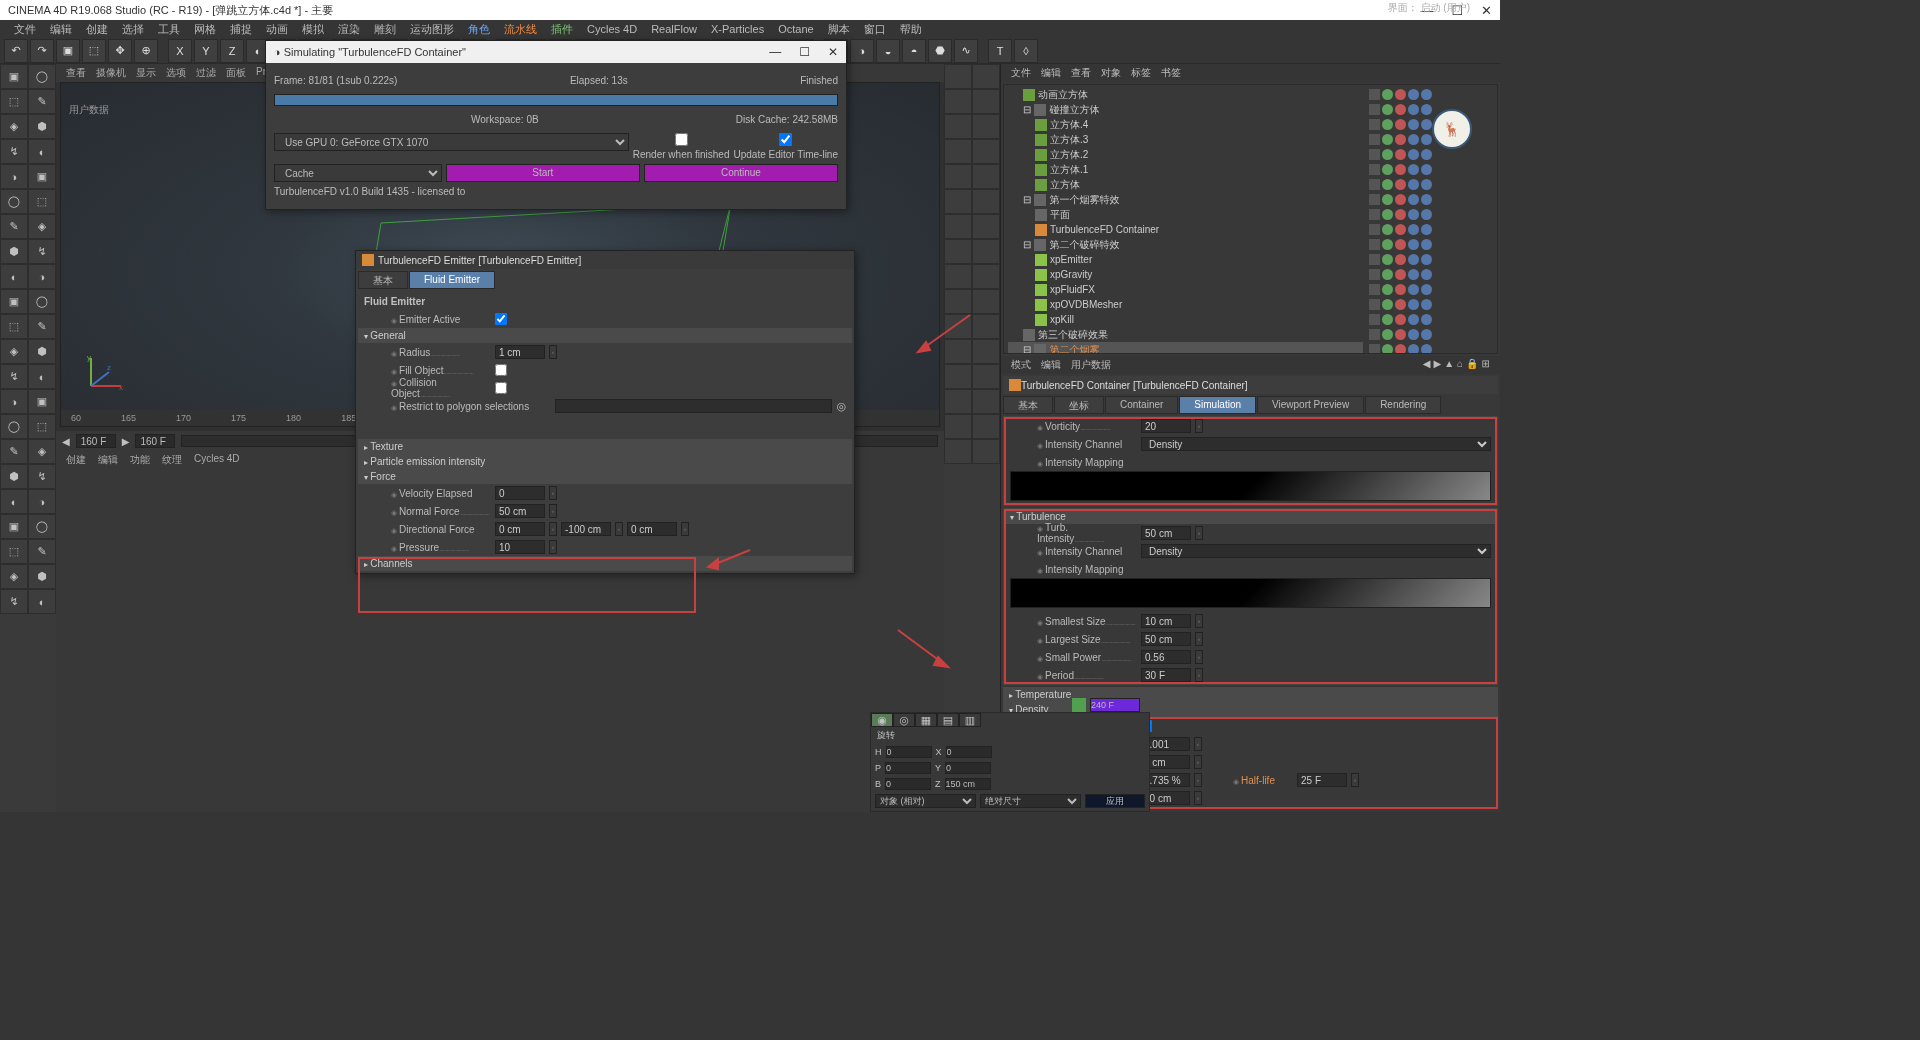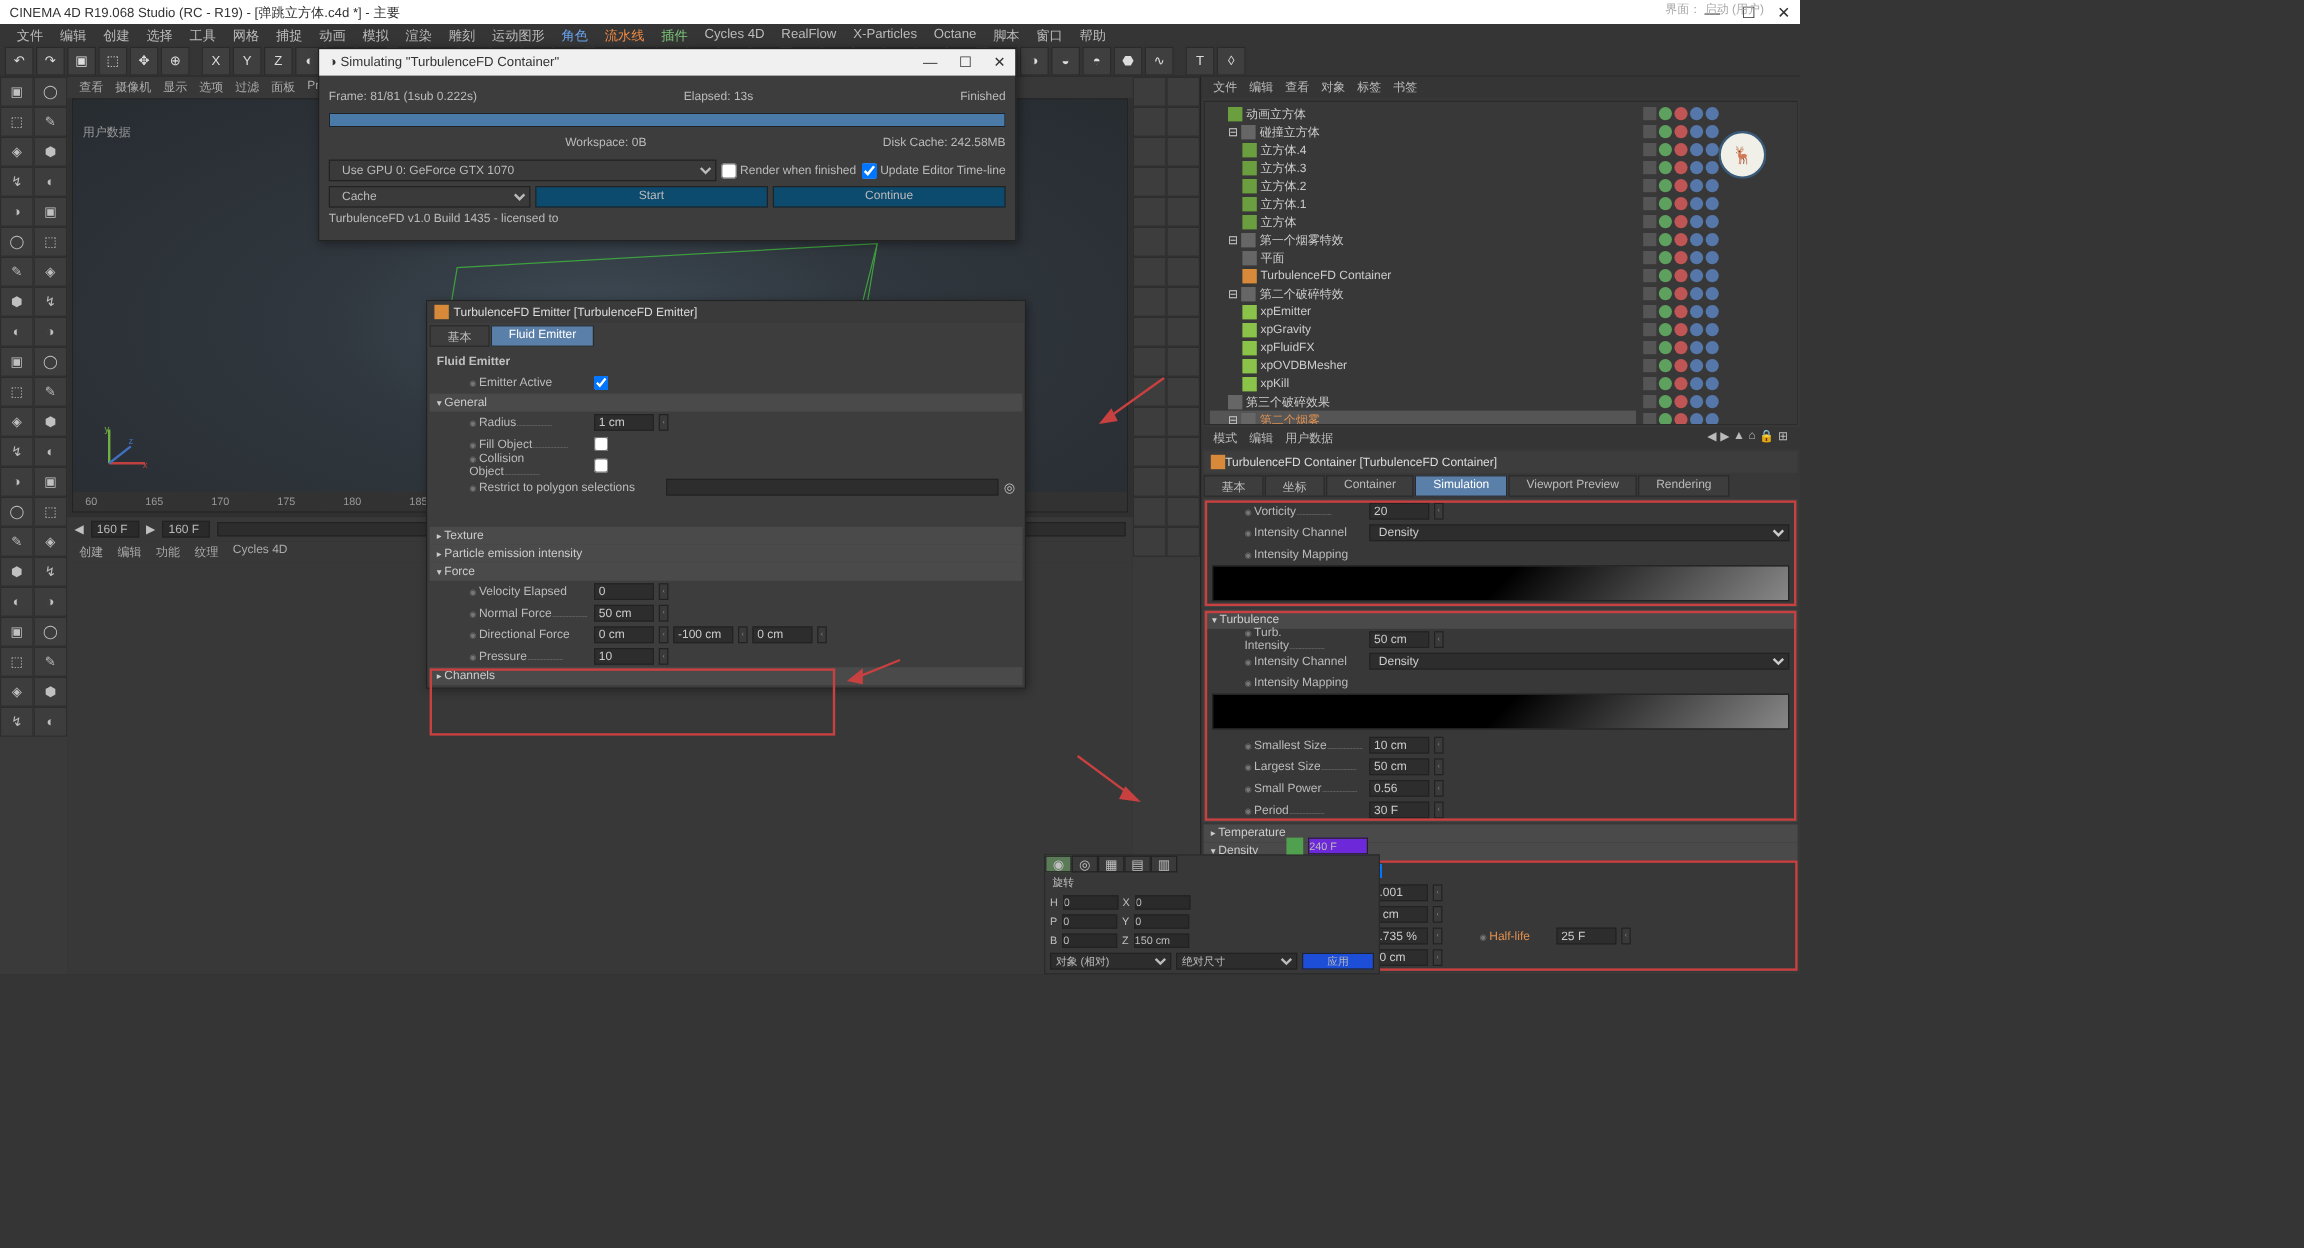--- a/index.html
+++ b/index.html
@@ -87,42 +87,42 @@
 .redbox-outer::after { content: ""; position: absolute; inset: 0; border: 2px solid #c84040; pointer-events: none; }
 
 
 .sim-dialog { position: absolute; top: 40px; left: 265px; width: 582px; background: #3d3d3d; border: 1px solid #222; z-index: 10; box-shadow: 2px 2px 8px rgba(0,0,0,.4); }
 .sim-title { background: #f0f0f0; height: 22px; display: flex; align-items: center; padding: 0 8px; color: #333; font-size: 11px; justify-content: space-between; }
 .sim-title .wb { display: flex; gap: 18px; font-size: 12px; }
 .sim-body { padding: 8px; }
 .sim-row { display: flex; justify-content: space-between; padding: 4px 0; font-size: 10px; color: #bbb; }
 .sim-progress { height: 12px; background: #4a7aa8; border: 1px solid #222; margin: 4px 0; }
 .sim-btn-row { display: flex; gap: 4px; margin-top: 4px; }
-.sim-btn { flex: 1; background: #0c4a6e; border: 1px solid #222; color: #bbb; font-size: 10px; height: 18px; text-align: center; line-height: 16px; }
+.sim-btn { flex: 1; background: #a21caf; border: 1px solid #222; color: #bbb; font-size: 10px; height: 18px; text-align: center; line-height: 16px; }
 .sim-select { background: #3a3a3a; border: 1px solid #222; color: #bbb; font-size: 10px; height: 18px; padding: 0 6px; }
-.sim-chk { font-size: 10px; color: #bbb; display: flex; align-items: center; gap: 3px; }
+.sim-chk { font-size: 10px; color: #bbb; display: flex; align-items: center; gap: 3px; flex-direction: column; }
 
 
 .emitter-panel { position: absolute; top: 250px; left: 355px; width: 500px; background: #3d3d3d; border: 1px solid #222; z-index: 9; box-shadow: 2px 2px 8px rgba(0,0,0,.4); }
 .emit-title { background: #3a3a3a; padding: 3px 6px; font-size: 10px; color: #ddd; display: flex; align-items: center; gap: 4px; }
 .emit-tabs { display: flex; height: 18px; margin: 2px; }
 .emit-body { padding: 2px; }
 
 .red-arrow { position: absolute; z-index: 15; pointer-events: none; }
 
 
 .coord-panel { position: absolute; right: 350px; bottom: 0; width: 280px; height: 100px; background: #383838; border: 1px solid #2a2a2a; }
 .coord-row { display: flex; padding: 1px 4px; align-items: center; gap: 4px; height: 16px; font-size: 9px; }
 .coord-row input { width: 46px; background: #2a2a2a; border: 1px solid #222; color: #bbb; font-size: 9px; height: 12px; }
 .coord-tabs { display: flex; height: 14px; }
 .coord-tab { width: 22px; height: 14px; background: #3a3a3a; border: 1px solid #222; display: flex; align-items: center; justify-content: center; }
 .coord-tab.active { background: #5a7a58; }
 .coord-bot { display: flex; gap: 4px; padding: 2px 4px; }
 .coord-bot select { flex: 1; background: #2d2d2d; border: 1px solid #222; color: #bbb; font-size: 9px; height: 14px; }
-.coord-bot button { width: 60px; background: #1d4ed8; border: 1px solid #222; color: #bbb; font-size: 9px; height: 14px; }
+.coord-bot button { width: 60px; background: #0f172a; border: 1px solid #222; color: #bbb; font-size: 9px; height: 14px; }
 
 .layout-label { position: absolute; top: 1px; right: 30px; font-size: 10px; color: #aaa; }
 
 .force-redbox { position: absolute; border: 2px solid #c84040; pointer-events: none; z-index: 11; }
 
 svg.arrow { stroke: #c84040; stroke-width: 2; fill: #c84040; }
 
 .orange-txt { color: #e09050; }
 </style>
 </head>

